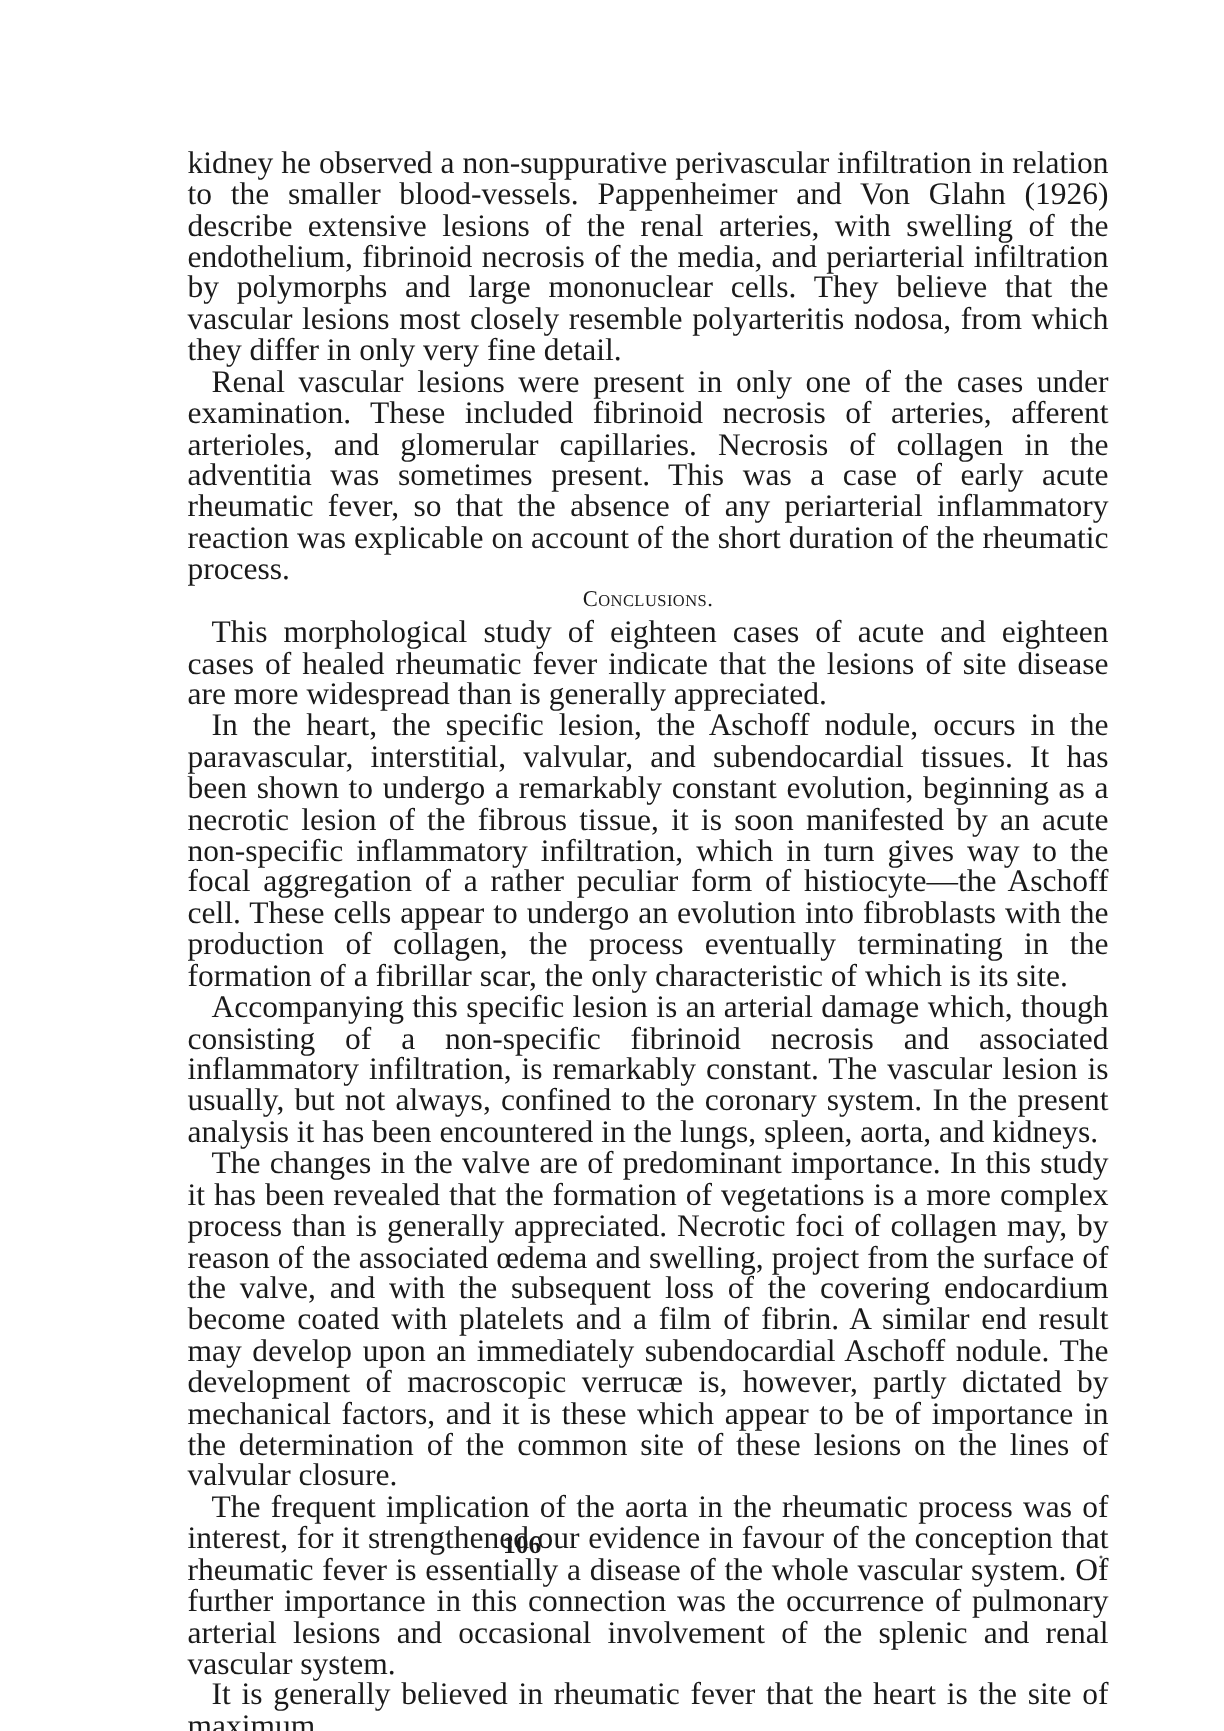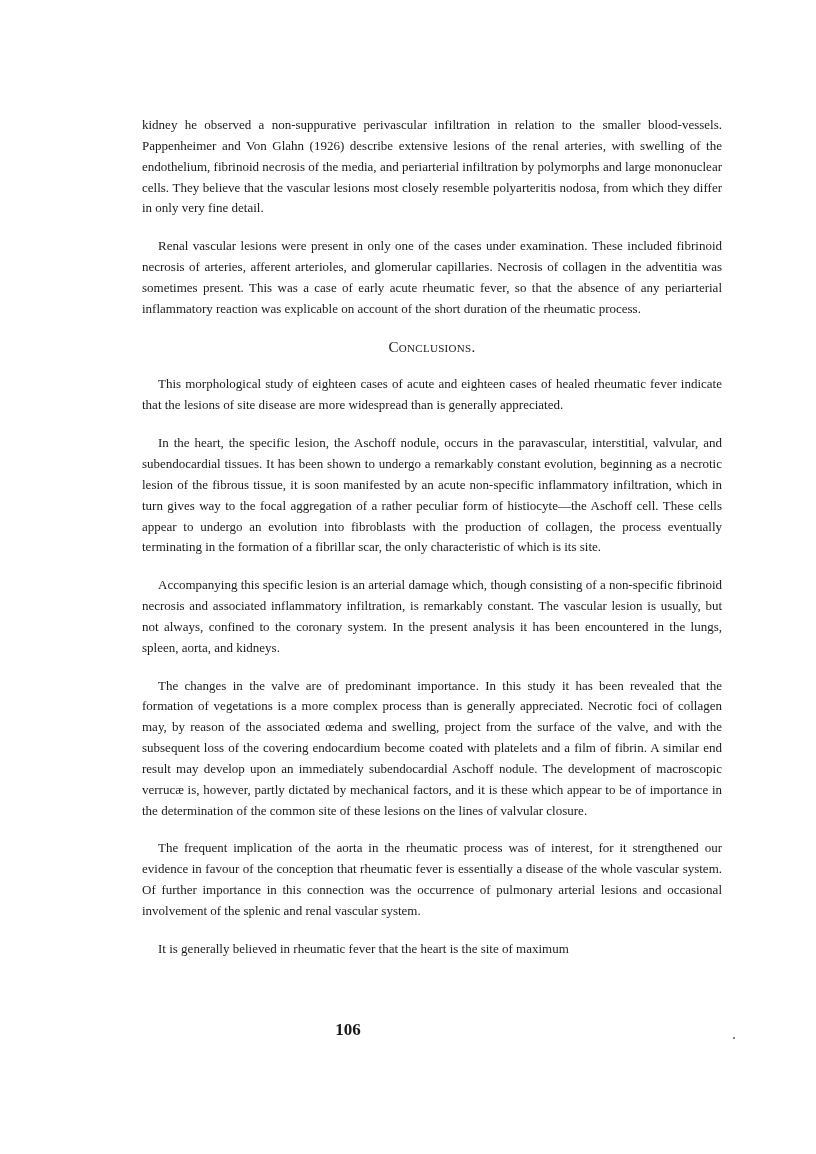--- a/index.html
+++ b/index.html
@@ -15,32 +15,32 @@
       font-family: "Liberation Serif", "DejaVu Serif", serif;
       color: #1a1a1a;
     }
     .page {
       position: absolute;
       left: 125px;
       top: 98px;
       width: 614px;
     }
     .para {
-      margin: 17px;
-      font-size: 13px;
+      margin: 0;
+      font-size: 21px;
       line-height: 20.85px;
       text-align: justify;
       text-indent: 16px;
       hyphens: manual;
     }
     .para.cont {
       text-indent: 0;
     }
     .heading {
-      margin: 12px;
+      margin: 0;
       font-size: 15px;
       line-height: 20.85px;
       text-align: center;
       font-variant: small-caps;
       letter-spacing: 0.3px;
     }
     .page-number {
       position: absolute;
       left: 0;
       width: 656px;

